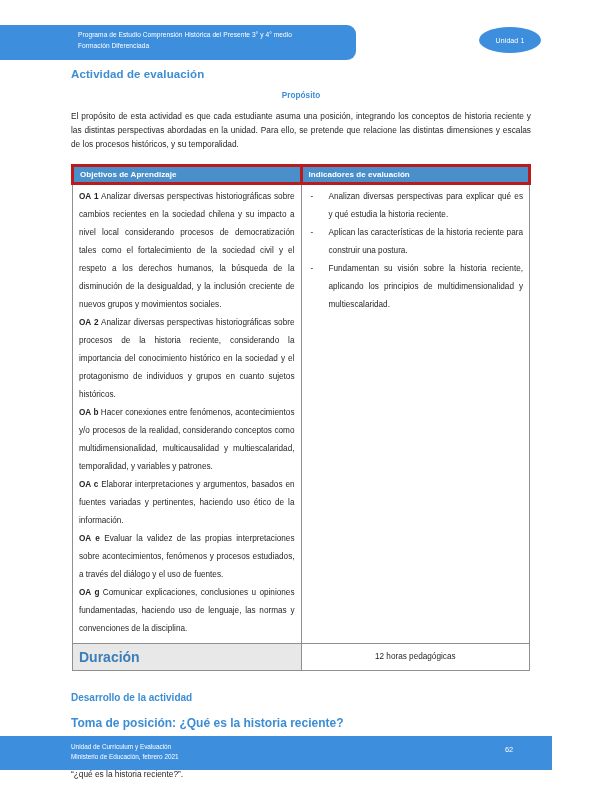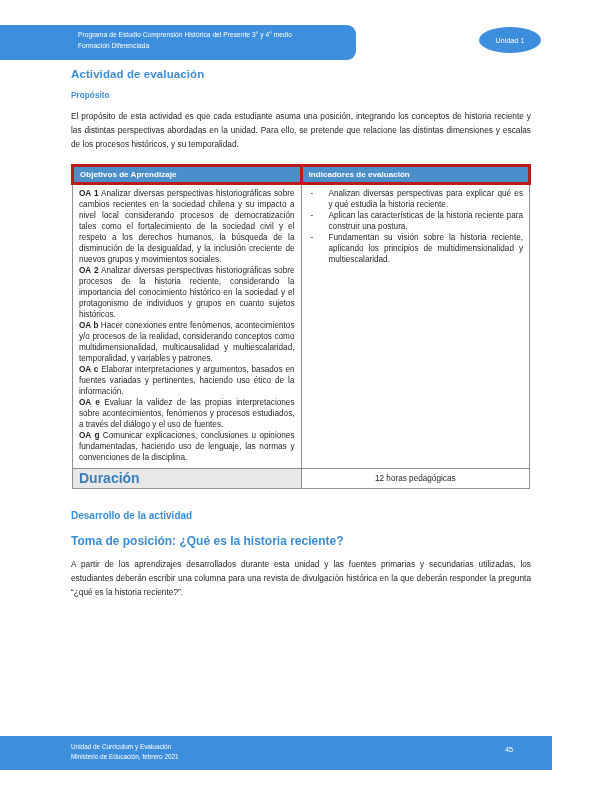--- a/index.html
+++ b/index.html
@@ -69,20 +69,21 @@
     font-weight: bold;
     color: #3c8dd4;
     letter-spacing: 0.1px;
   }
   h2.sub-title {
     margin: 11px 0 0 0;
     font-size: 8.2px;
     font-weight: bold;
     color: #3c8dd4;
     letter-spacing: 0.05px;
+    text-align: center;
   }
   p.body-text {
     margin: 9px 0 0 0;
     font-size: 8.3px;
     line-height: 14.2px;
     color: #231f20;
     text-align: justify;
   }
 
   
@@ -100,21 +101,21 @@
     text-align: left;
     padding: 3px 6px 3px 6px;
     border: 3px solid #b91c1c;
     letter-spacing: 0.05px;
   }
   table.oa-table td {
     border: 1px solid #8f8f8f;
     vertical-align: top;
     padding: 3px 6px 5px 6px;
     font-size: 8.2px;
-    line-height: 11px;
+    line-height: 18px;
     color: #231f20;
   }
   td.oa-col { width: 272px; text-align: justify; }
   td.ind-col { width: 188px; padding: 3px 6px 5px 5px; }
   .oa-label { font-weight: bold; }
   .oa-para { margin: 0; }
 
   ul.ind-list {
     margin: 0;
     padding: 0;
@@ -244,15 +245,15 @@
       <p class="body-text">A partir de los aprendizajes desarrollados durante esta unidad y las fuentes primarias y secundarias utilizadas, los estudiantes deberán escribir una columna para una revista de divulgación histórica en la que deberán responder la pregunta “¿qué es la historia reciente?”.</p>
     </div>
 
   </div>
 
   <div class="footer-band"></div>
   <div class="footer-text">
     <div>Unidad de Currículum y Evaluación</div>
     <div>Ministerio de Educación, febrero 2021</div>
   </div>
-  <div class="footer-page">45</div>
+  <div class="footer-page">62</div>
 
 </div>
 
 </body></html>

